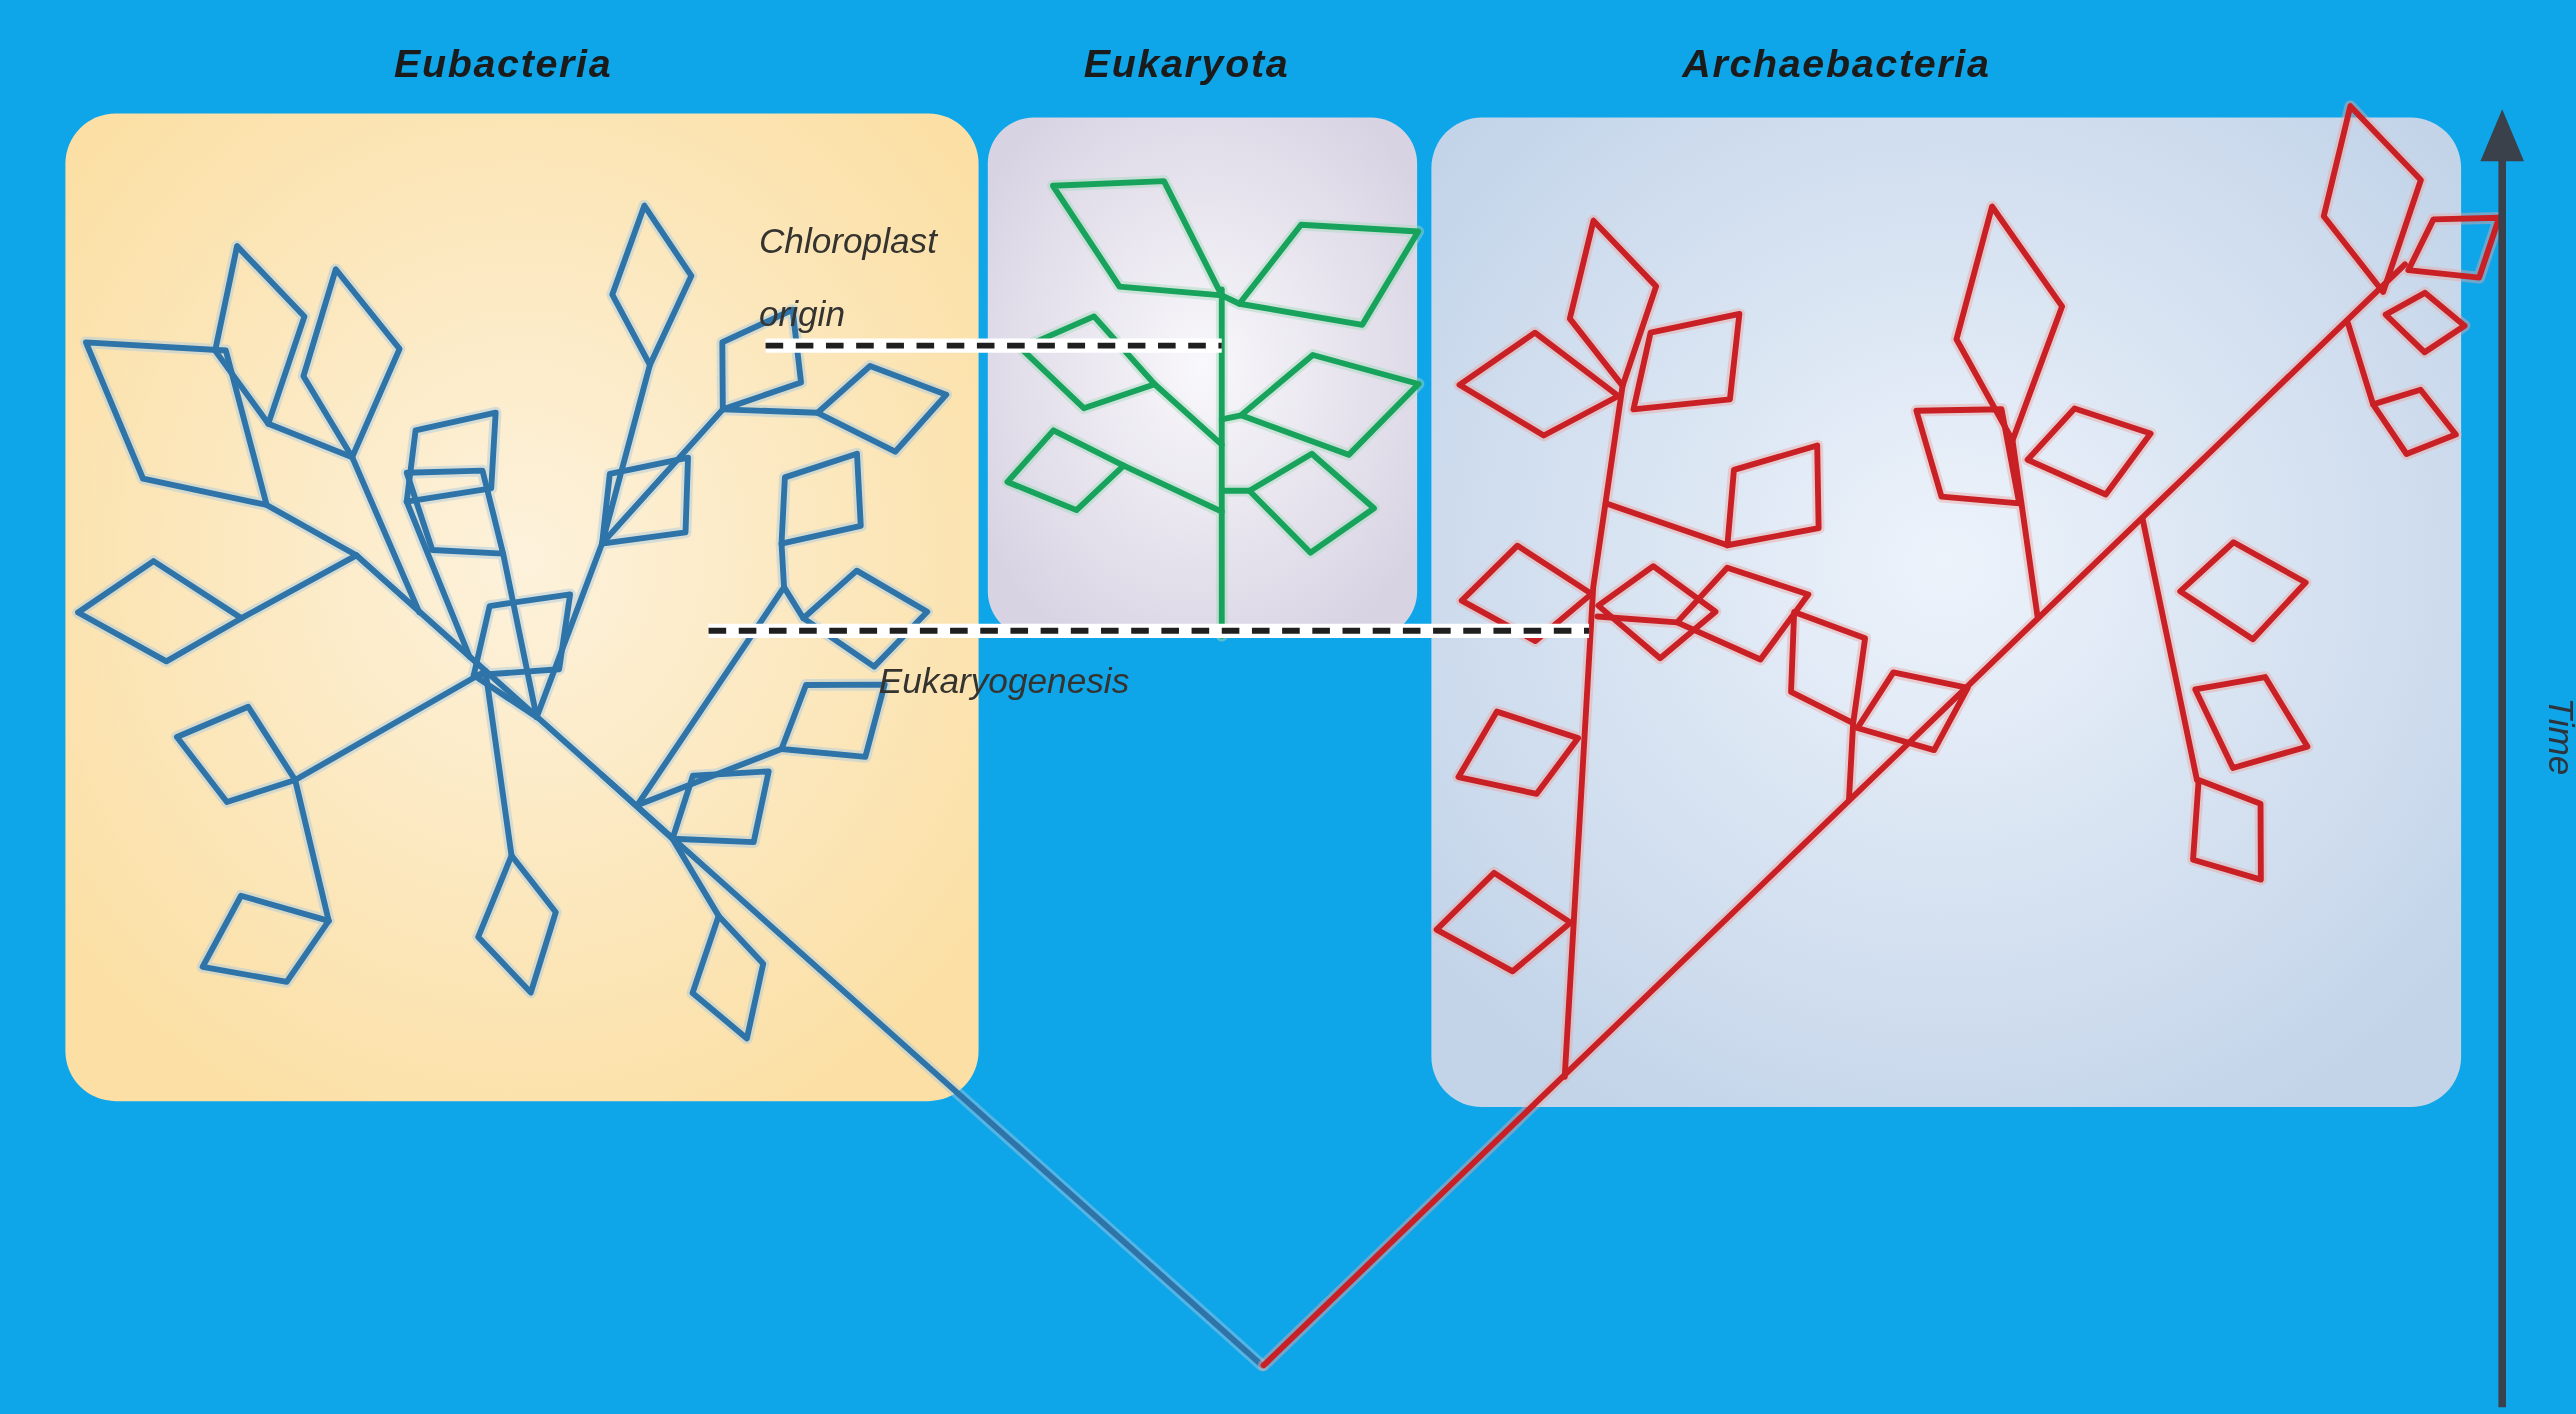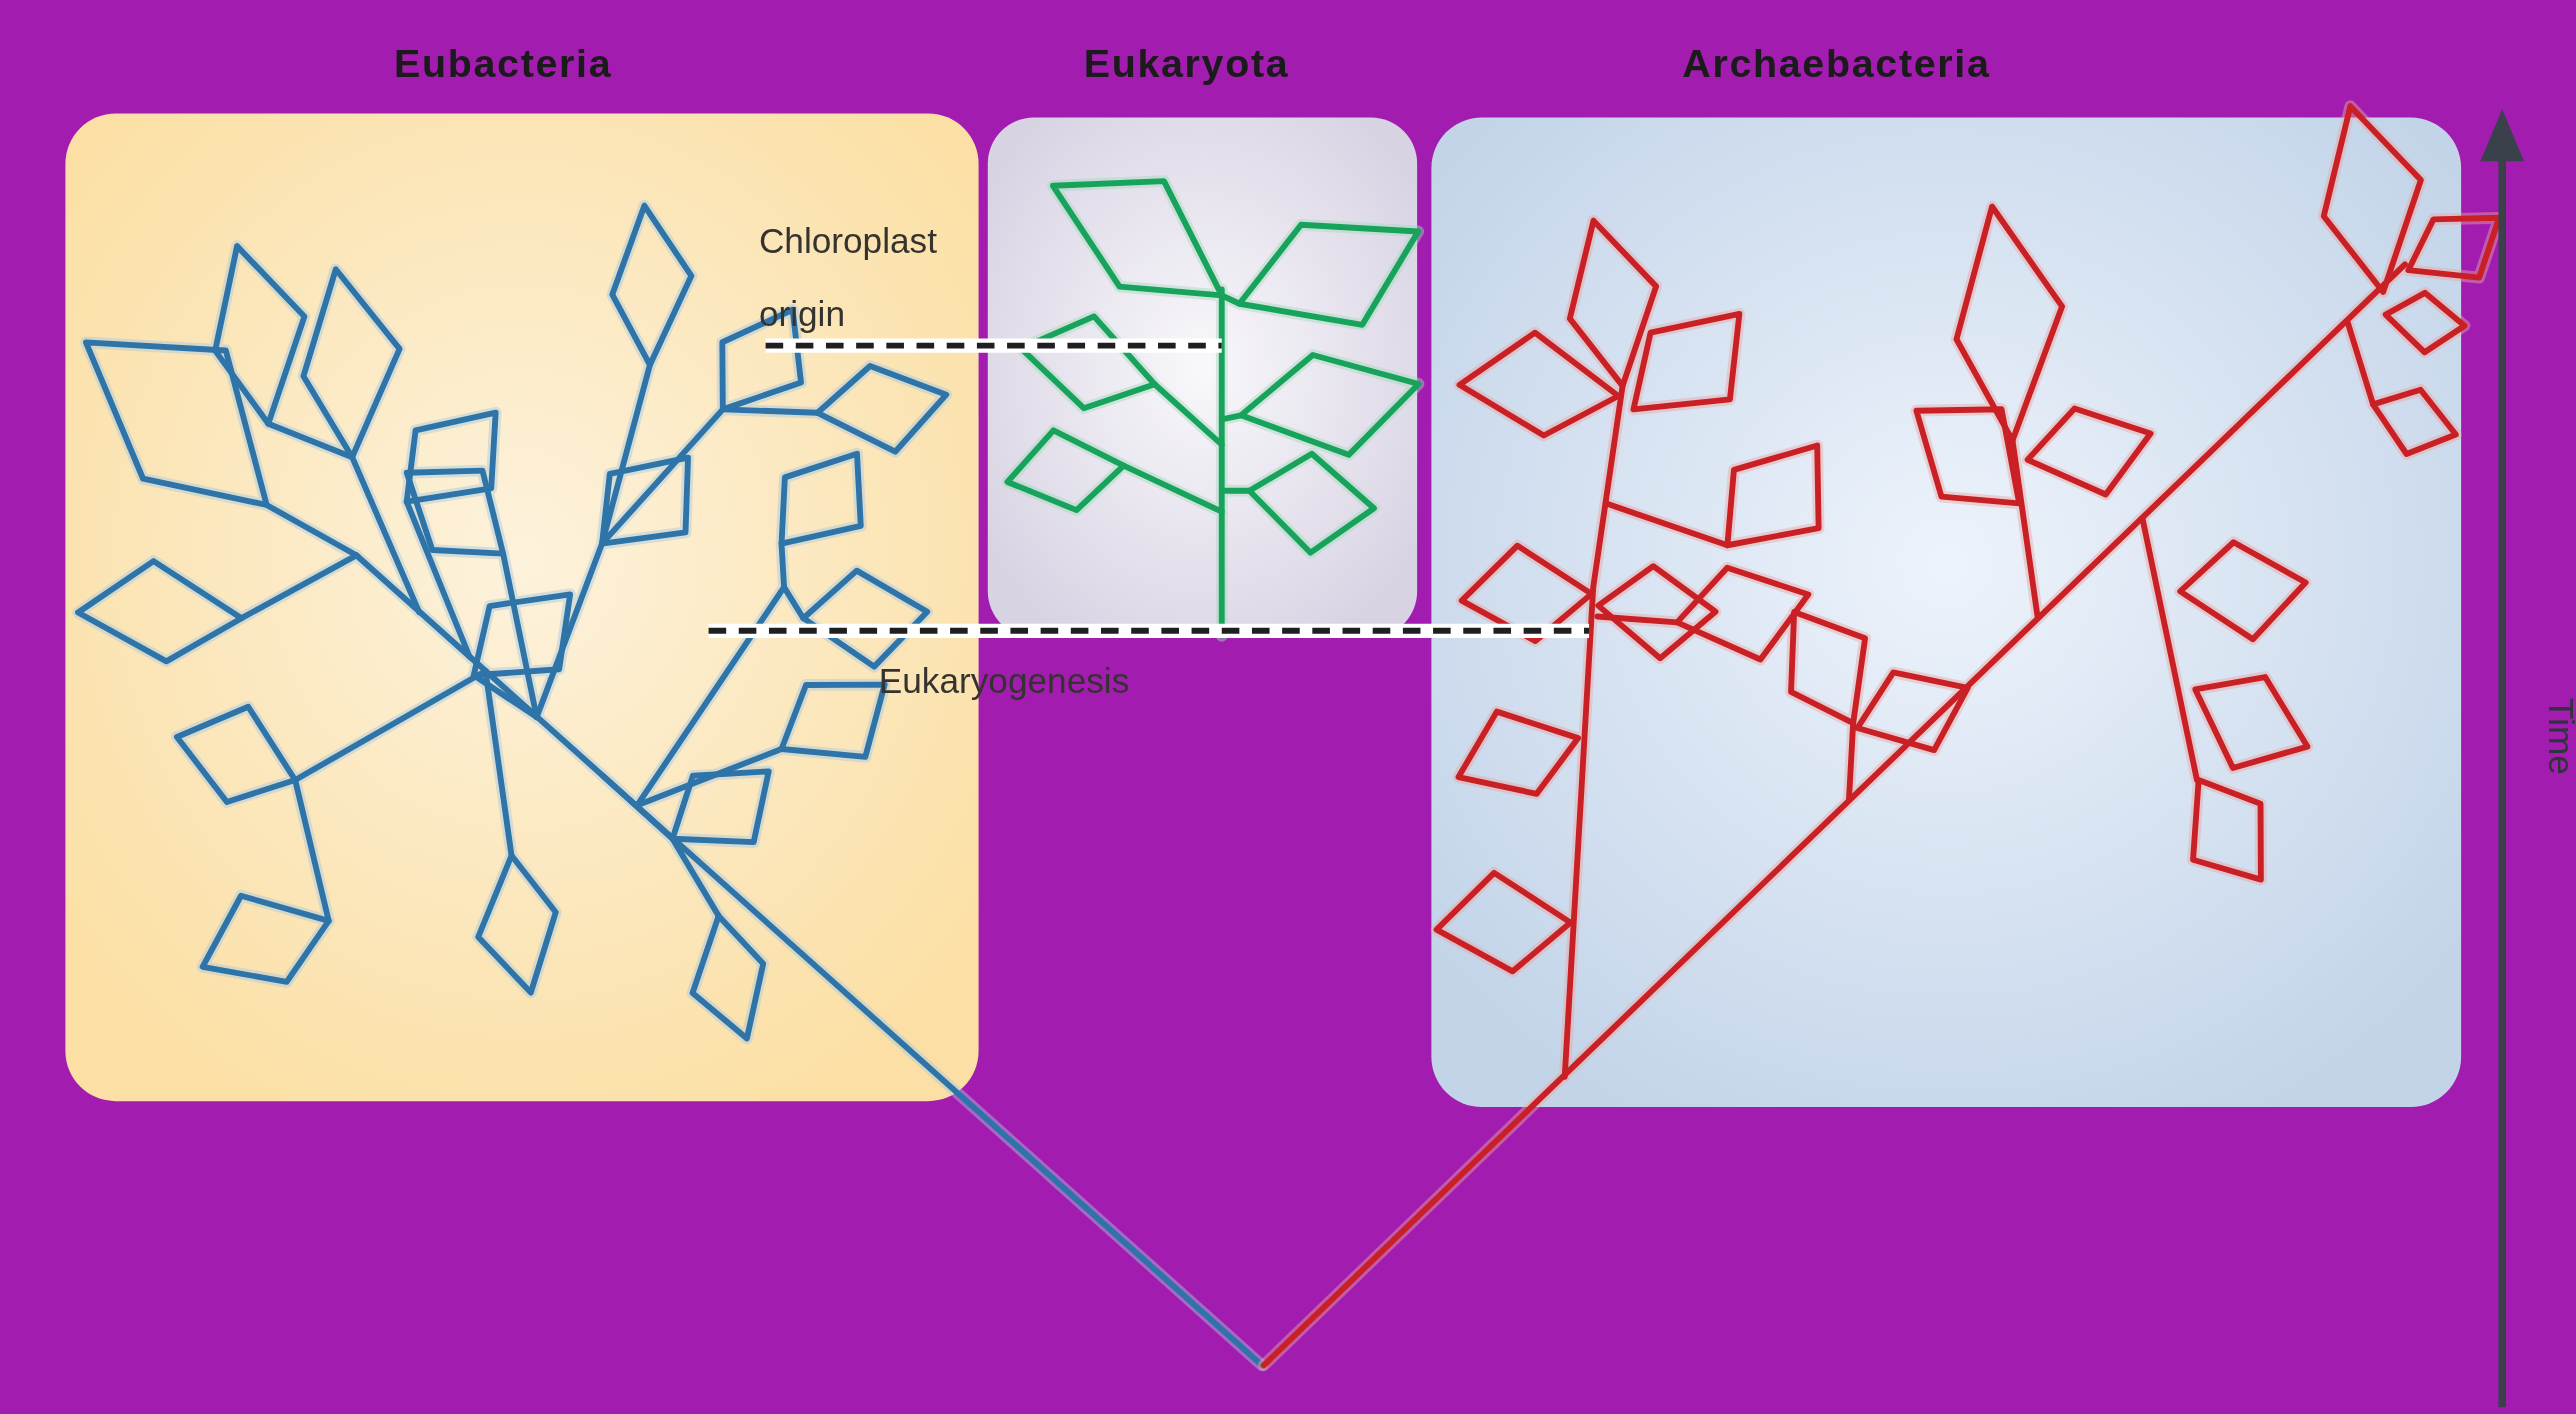--- a/index.html
+++ b/index.html
@@ -1,17 +1,17 @@
 <!DOCTYPE html>
 <html style="font-size:13.4px"><head>
 <meta charset="utf-8">
 <style>
   html,body{margin:0;padding:0;background:#ffffff;}
-  .stage{position:relative;width:2576px;height:1415px;background:#a21caf;overflow:hidden;
-         font-family:"Liberation Sans",sans-serif;}
+  .stage{position:relative;width:2576px;height:1415px;background:#0ea5e9;overflow:hidden;
+         font-family:"Liberation Sans",sans-serif;font-style:italic;}
   svg{display:block;}
   .title{font-family:"Liberation Sans",sans-serif;font-size:47px;font-weight:700;letter-spacing:2px;}
   .ann{font-family:"Liberation Sans",sans-serif;font-size:42px;font-weight:400;}
 </style>
 </head>
 <body>
 
 <div class="stage">
 <svg id="diagram" width="2576" height="1415" viewBox="0 0 3072 1687" xmlns="http://www.w3.org/2000/svg">
   <defs>

